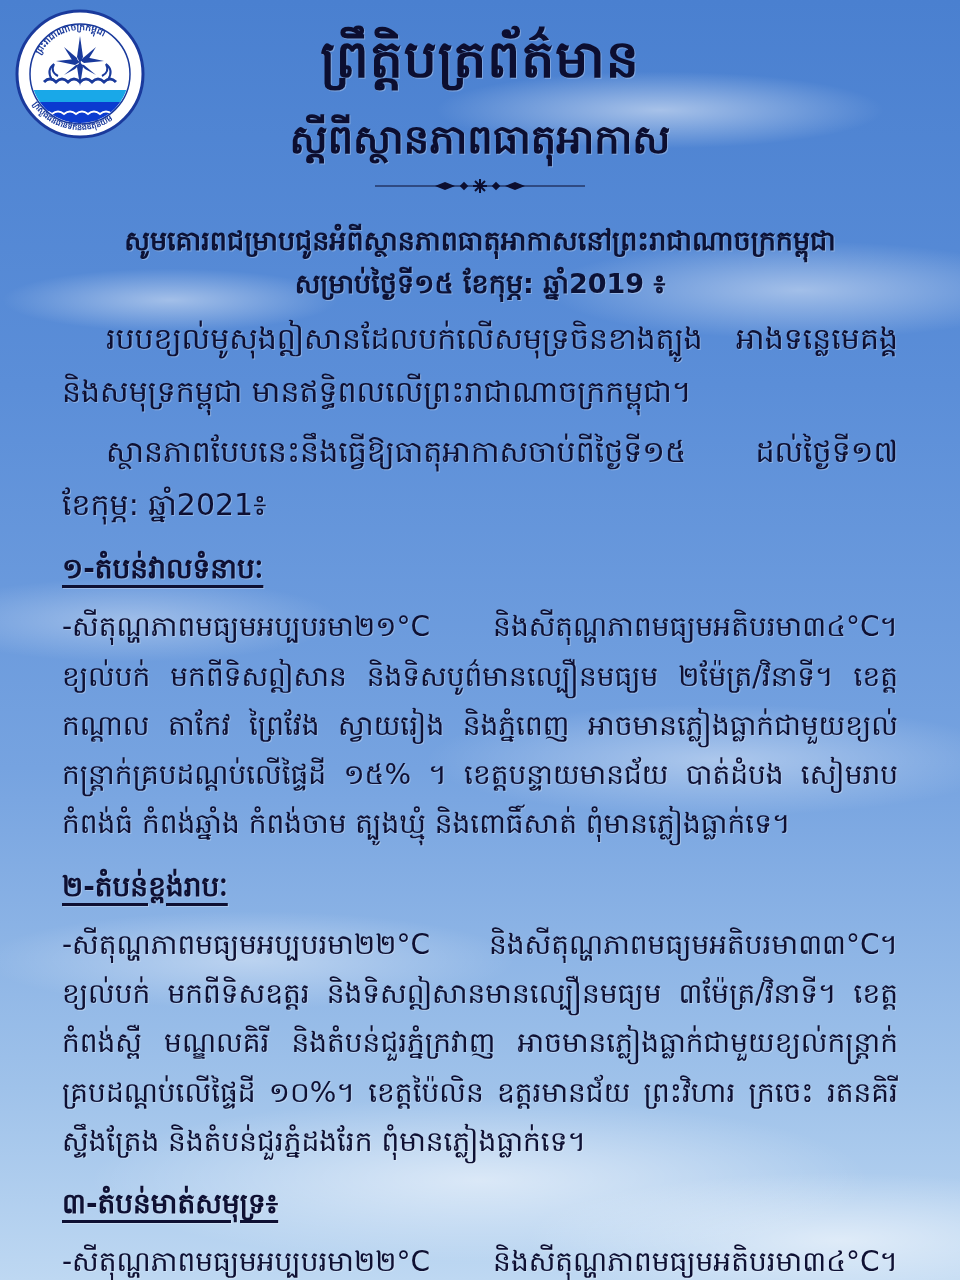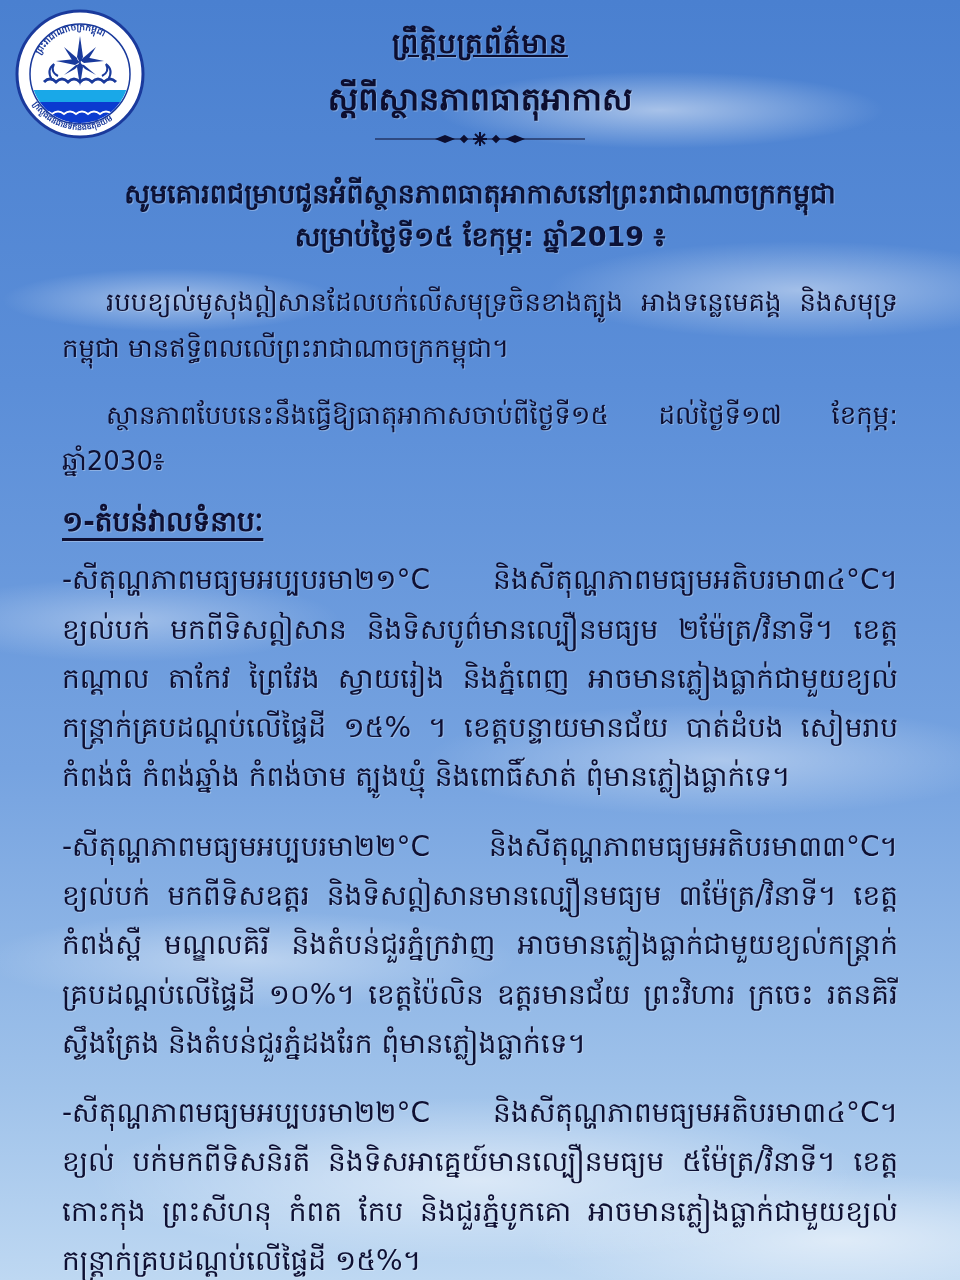--- a/index.html
+++ b/index.html
@@ -23,36 +23,35 @@
       radial-gradient(ellipse 420px 90px at 840px 1240px, rgba(255,255,255,.55), transparent 75%),
       linear-gradient(180deg, #4a80d0 0%, #5b8ed8 30%, #76a3e0 60%, #9fc2ea 85%, #bed8f2 100%);
     text-shadow: 1px 1px 0 rgba(255,255,255,.28);
   }
   .logo {
     position: absolute; left: 14px; top: 8px;
     width: 132px; height: 132px;
   }
   .header { text-align: center; padding-top: 26px; }
   .title {
-    font-size: 28px; font-weight: bold; letter-spacing: 1px;
+    font-size: 52px; font-weight: bold; letter-spacing: 1px;
     color: #0c0e30;
-    text-decoration: underline;
   }
   .subtitle {
-    font-size: 32px; font-weight: bold; margin-top: 12px; color: #0c0e30;
+    font-size: 40px; font-weight: bold; margin-top: 12px; color: #0c0e30;
   }
   .divider { display: block; margin: 4px auto 0; }
   .greeting {
     font-size: 27px; font-weight: bold; line-height: 1.6;
     margin-top: 24px; color: #0c1236;
   }
   .content { padding: 0 62px; }
   .para {
-    font-size: 26px; line-height: 1.75; text-align: justify;
-    text-indent: 44px; margin-top: 22px; font-weight: 500;
+    font-size: 30px; line-height: 1.75; text-align: justify;
+    text-indent: 44px; margin-top: 8px; font-weight: 500;
   }
   .section { margin-top: 20px; }
   .section-heading {
     font-size: 28px; font-weight: bold; display: inline-block;
     text-decoration: underline; text-underline-offset: 7px;
     text-decoration-thickness: 2.5px; margin-bottom: 10px;
   }
   .section-body {
     font-size: 28px; line-height: 1.76; text-align: justify; font-weight: 500;
   }
@@ -122,30 +121,32 @@
       <rect x="118" y="6" width="6" height="6" transform="rotate(45 121 9)" fill="#0c0e30"></rect>
     </svg>
     <div class="greeting">
       <div>សូមគោរពជម្រាបជូនអំពីស្ថានភាពធាតុអាកាសនៅព្រះរាជាណាចក្រកម្ពុជា</div>
       <div>សម្រាប់ថ្ងៃទី១៥ ខែកុម្ភ: ឆ្នាំ2019 ៖</div>
     </div>
   </div>
 
   <div class="content">
     <p class="para">របបខ្យល់មូសុងឦសានដែលបក់លើសមុទ្រចិនខាងត្បូង អាងទន្លេមេគង្គ និងសមុទ្រកម្ពុជា មានឥទ្ធិពលលើព្រះរាជាណាចក្រកម្ពុជា។</p>
-    <p class="para">ស្ថានភាពបែបនេះនឹងធ្វើឱ្យធាតុអាកាសចាប់ពីថ្ងៃទី១៥ ដល់ថ្ងៃទី១៧ ខែកុម្ភ: ឆ្នាំ2030៖</p>
+    <p class="para">ស្ថានភាពបែបនេះនឹងធ្វើឱ្យធាតុអាកាសចាប់ពីថ្ងៃទី១៥ ដល់ថ្ងៃទី១៧ ខែកុម្ភ: ឆ្នាំ2021៖</p>
 
     <div class="section">
       <span class="section-heading">១-តំបន់វាលទំនាបៈ</span>
       <div class="section-body">-សីតុណ្ហភាពមធ្យមអប្បបរមា២១°C និងសីតុណ្ហភាពមធ្យមអតិបរមា៣៤°C។ ខ្យល់បក់ មកពីទិសឦសាន និងទិសបូព៌មានល្បឿនមធ្យម ២ម៉ែត្រ/វិនាទី។ ខេត្តកណ្តាល តាកែវ ព្រៃវែង ស្វាយរៀង និងភ្នំពេញ អាចមានភ្លៀងធ្លាក់ជាមួយខ្យល់កន្ត្រាក់គ្របដណ្តប់លើផ្ទៃដី ១៥% ។ ខេត្តបន្ទាយមានជ័យ បាត់ដំបង សៀមរាប កំពង់ធំ កំពង់ឆ្នាំង កំពង់ចាម ត្បូងឃ្មុំ និងពោធិ៍សាត់ ពុំមានភ្លៀងធ្លាក់ទេ។</div>
     </div>
 
     <div class="section">
+      <span class="section-heading">២-តំបន់ខ្ពង់រាបៈ</span>
       <div class="section-body">-សីតុណ្ហភាពមធ្យមអប្បបរមា២២°C និងសីតុណ្ហភាពមធ្យមអតិបរមា៣៣°C។ ខ្យល់បក់ មកពីទិសឧត្តរ និងទិសឦសានមានល្បឿនមធ្យម ៣ម៉ែត្រ/វិនាទី។ ខេត្តកំពង់ស្ពឺ មណ្ឌលគិរី និងតំបន់ជួរភ្នំក្រវាញ អាចមានភ្លៀងធ្លាក់ជាមួយខ្យល់កន្ត្រាក់គ្របដណ្តប់លើផ្ទៃដី ១០%។ ខេត្តប៉ៃលិន ឧត្តរមានជ័យ ព្រះវិហារ ក្រចេះ រតនគិរី ស្ទឹងត្រែង និងតំបន់ជួរភ្នំដងរែក ពុំមានភ្លៀងធ្លាក់ទេ។</div>
     </div>
 
     <div class="section">
+      <span class="section-heading">៣-តំបន់មាត់សមុទ្រ៖</span>
       <div class="section-body">-សីតុណ្ហភាពមធ្យមអប្បបរមា២២°C និងសីតុណ្ហភាពមធ្យមអតិបរមា៣៤°C។ ខ្យល់ បក់មកពីទិសនិរតី និងទិសអាគ្នេយ៍មានល្បឿនមធ្យម ៥ម៉ែត្រ/វិនាទី។ ខេត្តកោះកុង ព្រះសីហនុ កំពត កែប និងជួរភ្នំបូកគោ អាចមានភ្លៀងធ្លាក់ជាមួយខ្យល់កន្ត្រាក់គ្របដណ្តប់លើផ្ទៃដី ១៥%។</div>
       
     </div>
   </div>
 
 </div>
 
 </body></html>

